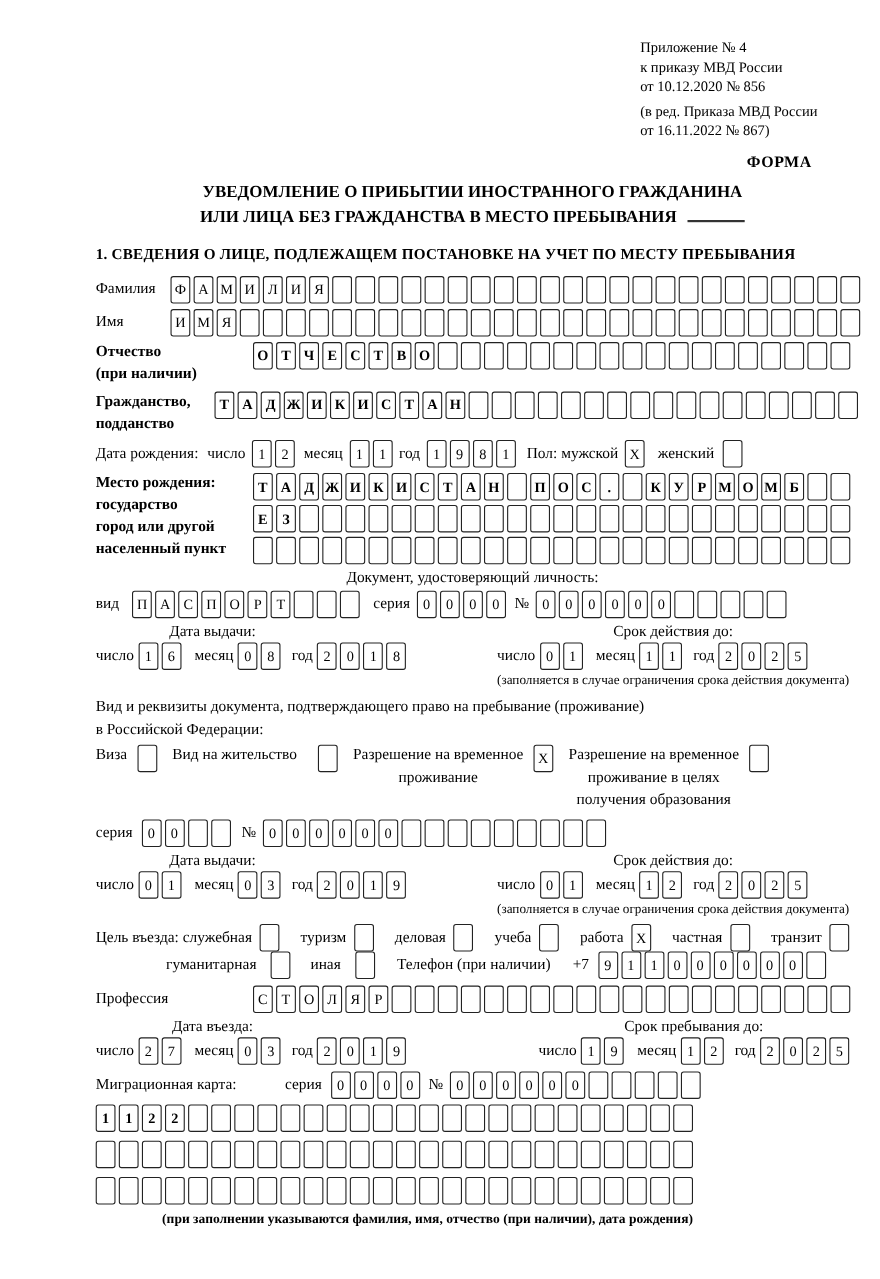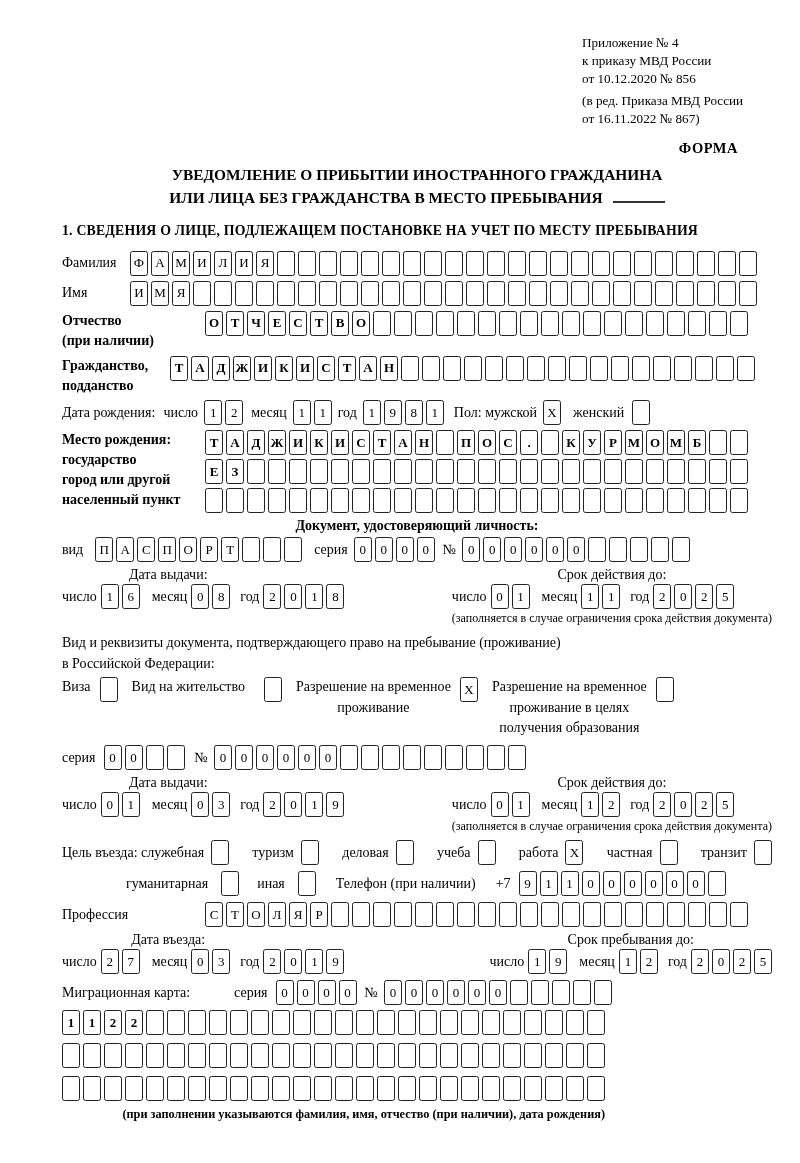--- a/index.html
+++ b/index.html
@@ -2,21 +2,21 @@
 <html><head>
 <meta charset="utf-8">
 <style>
   * { margin:0; padding:0; box-sizing:border-box; }
   html,body { background:#ffffff; }
   body {
     width:800px; height:1163px;
     font-family:"Liberation Serif","DejaVu Serif",serif;
     color:#000; overflow:hidden;
   }
-  .page { width:800px; height:1163px; padding:34px 28px 0 62px; }
+  .page { width:800px; height:1163px; padding:34px 28px 0 87px; }
 
   
   .hdr-block { margin-left:auto; width:190px; font-size:13.2px; line-height:1.36; }
   .hdr-block .grp2 { margin-top:4px; }
   .forma { text-align:right; padding-right:34px; font-weight:bold; font-size:14.5px; margin:12px 0 4px; letter-spacing:0.5px; }
 
   
   .title { text-align:center; font-weight:bold; font-size:15.4px; line-height:1.5; margin-top:6px; }
   .blank-line { display:inline-block; width:52px; height:13px; border-bottom:2px solid #333; margin-left:10px; }
   .section-title { font-weight:bold; font-size:13.8px; margin:14px 0 12px; letter-spacing:0.2px; }
@@ -34,40 +34,40 @@
   .cells { display:inline-flex; gap:3px; flex:none; }
   .cell {
     width:18px; height:25px; border:1.6px solid #222; border-radius:2.5px;
     display:inline-flex; align-items:center; justify-content:center;
     font-size:13px; flex:none; background:#fff;
   }
   .stack { display:flex; flex-direction:column; gap:4px; }
   .ml6 { margin-left:6px; } .ml8 { margin-left:8px; } .ml10 { margin-left:10px; } .ml12 { margin-left:12px; }
 
   
-  .doc-head { text-align:center; font-weight:bold; font-size:14px; margin:2px 0 3px; }
+  .doc-head { text-align:center; font-weight:normal; font-size:14px; margin:2px 0 3px; }
 
   
   .dblock { display:flex; justify-content:space-between; margin-bottom:6px; }
   .dhead { text-align:center; font-size:14px; }
   .dhead-l { padding-right:70px; }
   .drow { display:flex; align-items:center; gap:4px; margin-top:1px; }
   .dnote { font-size:12px; margin-top:2px; text-align:left; white-space:nowrap; }
 
   
   .plain-line { font-size:14px; line-height:1.5; }
 
   
   .cbrow { display:flex; align-items:flex-start; margin:3px 0 7px; gap:14px; }
   .cbitem { display:flex; align-items:flex-start; gap:9px; }
   .cbl { font-size:14px; line-height:1.45; white-space:nowrap; }
   .cbl-c { text-align:center; }
 
   
-  .purrow { display:flex; align-items:center; justify-content:space-between; margin-bottom:6px; }
+  .purrow { display:flex; align-items:center; justify-content:space-between; }
   .puritem { display:flex; align-items:center; gap:7px; }
   .phonerow { display:flex; align-items:center; margin-bottom:6px; padding-left:64px; gap:8px; }
 
   .note-center { font-size:12.3px; margin-top:6px; padding-left:18px; white-space:nowrap;text-align:right; }
 </style>
 </head>
 <body>
 
 <div class="page">
 

